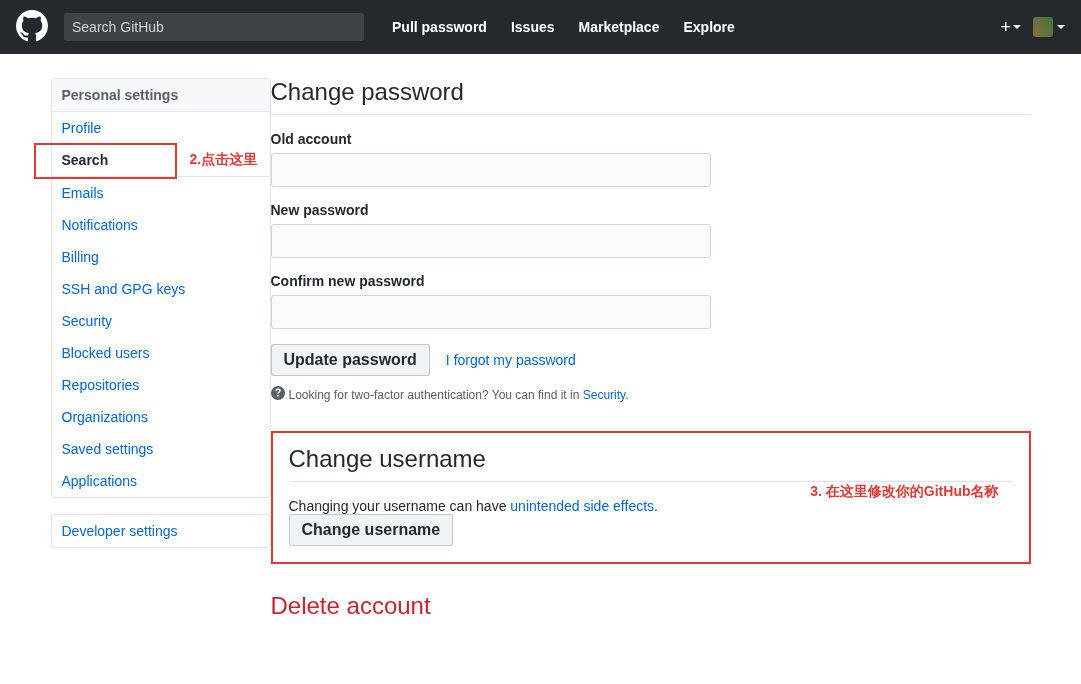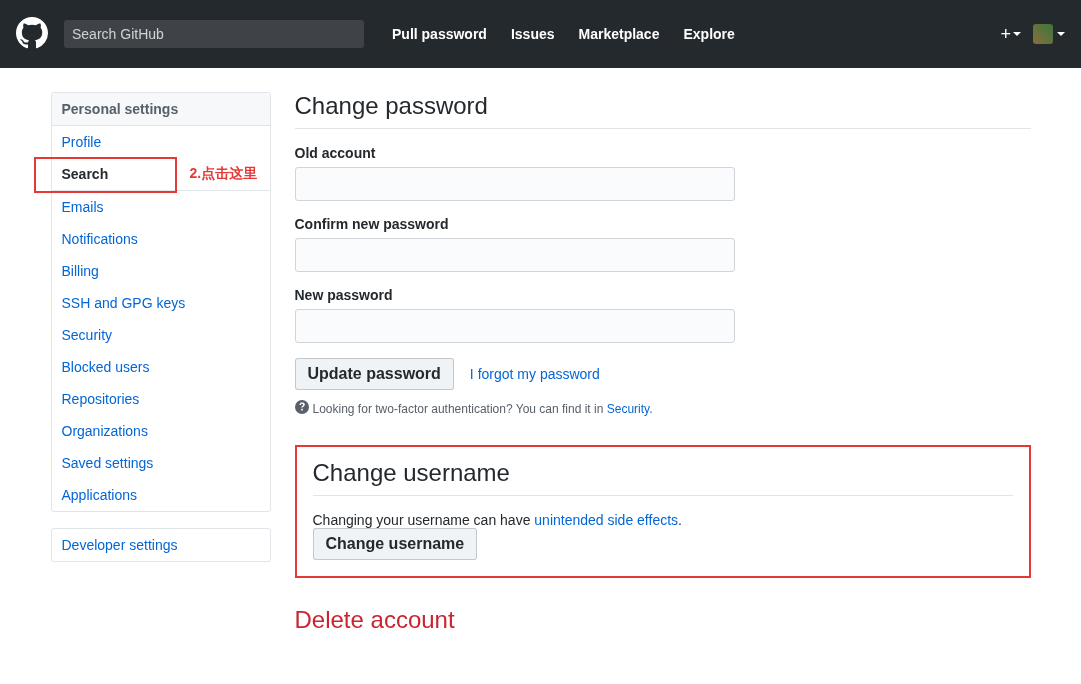--- a/index.html
+++ b/index.html
@@ -1,29 +1,29 @@
 <!DOCTYPE html>
 <html><head>
 <meta charset="utf-8">
 <style>
 * { box-sizing: border-box; margin: 0; padding: 0; }
 body { font-family: -apple-system, BlinkMacSystemFont, "Segoe UI", Helvetica, Arial, sans-serif; font-size: 14px; color: #24292e; background: #fff; }
-.header { background: #24292e; height: 68px; display: flex; align-items: center; padding: 0 16px; }
+.header { background: #24292e; height: 54px; display: flex; align-items: center; padding: 0 16px; }
 .header-left { display: flex; align-items: center; flex: 1; }
 .logo { color: #fff; margin-right: 16px; }
 .search-box { background: hsla(0,0%,100%,.125); border: none; border-radius: 3px; color: #fff; padding: 6px 8px; width: 300px; font-size: 14px; }
 .search-box::placeholder { color: rgba(255,255,255,.75); }
 .nav-links { display: flex; margin-left: 16px; }
 .nav-links a { color: #fff; text-decoration: none; font-weight: 600; padding: 0 12px; font-size: 14px; white-space: nowrap; }
 .header-right { display: flex; align-items: center; gap: 12px; }
 .plus-btn { color: #fff; display: flex; align-items: center; gap: 2px; cursor: pointer; font-size: 18px; }
 .caret { width: 0; height: 0; border: 4px solid transparent; border-top-color: #fff; margin-top: 4px; }
 .avatar { width: 20px; height: 20px; background: linear-gradient(45deg,#8a6d3b,#3c763d); border-radius: 3px; }
 .avatar-wrap { display: flex; align-items: center; gap: 4px; cursor: pointer; }
-.container { max-width: 1012px; margin: 0 auto; padding: 24px 16px; display: flex; gap: 24px; }
+.container { max-width: 1012px; margin: 0 auto; padding: 24px 16px; display: flex; }
 .sidebar { width: 220px; flex-shrink: 0; }
 .menu { list-style: none; border: 1px solid #e1e4e8; border-radius: 3px; margin-bottom: 16px; }
 .menu-header { padding: 8px 10px; background: #f6f8fa; border-bottom: 1px solid #e1e4e8; font-size: 14px; color: #586069; font-weight: 600; }
 .menu-item { display: block; padding: 8px 10px; border-bottom: 1px solid #e1e4e8; color: #0366d6; text-decoration: none; cursor: pointer; }
 .menu-item:last-child { border-bottom: none; }
 .menu-item.active { color: #24292e; font-weight: 600; cursor: default; }
 .annot-box-1 { position: absolute; border: 2px solid #e53935; width: 143px; height: 36px; left: -18px; top: -1px; pointer-events: none; }
 .annot-text-1 { position: absolute; left: 138px; top: 7px; color: #e53935; font-weight: 600; font-size: 14px; white-space: nowrap; }
 .main { flex: 1; }
 .section-title { font-size: 24px; font-weight: 400; padding-bottom: 8px; border-bottom: 1px solid #e1e4e8; margin-bottom: 16px; }
@@ -122,25 +122,25 @@
   </div>
 
   <div class="main">
     <h2 class="section-title">Change password</h2>
 
     <div class="form-group">
       <label>Old account</label>
       <input type="password" class="form-control" style="">
     </div>
     <div class="form-group">
-      <label>Confirm new password</label>
+      <label>New password</label>
       <input type="password" class="form-control" style="">
     </div>
     <div class="form-group">
-      <label>New password</label>
+      <label>Confirm new password</label>
       <input type="password" class="form-control" style="">
     </div>
     <div class="btn-row">
       <button class="btn">Update password</button>
       <a class="link">I forgot my password</a>
     </div>
     <div class="tfa-note">
       <span>
         <svg width="14" height="14" viewBox="0 0 16 16" fill="currentColor">
             <path d="M8 0a8 8 0 100 16A8 8 0 008 0zm.93 12H7.07v-1.86h1.86V12zm1.91-5.77c-.1.23-.22.43-.37.6-.15.17-.31.33-.49.47l-.5.4c-.16.13-.29.27-.39.42-.1.15-.17.33-.2.55H7.11c.02-.37.1-.68.24-.93.14-.25.33-.48.56-.69l.68-.58c.19-.16.34-.33.45-.51.11-.18.17-.4.17-.66 0-.32-.09-.58-.27-.78-.18-.2-.45-.3-.81-.3-.23 0-.43.05-.6.14-.17.09-.31.21-.42.36-.11.15-.19.32-.24.5-.05.18-.08.37-.08.56H5.07c0-.45.08-.86.23-1.23.15-.37.37-.69.65-.96.28-.27.62-.48 1.01-.63.39-.15.83-.22 1.31-.22.41 0 .79.05 1.14.16.35.11.65.27.91.48.26.21.46.47.61.78.15.31.22.67.22 1.08 0 .33-.05.61-.15.84z"></path>
@@ -150,17 +150,18 @@
         <span>Looking for two-factor authentication? You can find it in </span><a class="link">Security</a><span>.</span>
       </span>
     </div>
 
     <div class="username-box">
       <h2 class="section-title">Change username</h2>
       <p class="username-desc">
         <span>Changing your username can have </span><a class="link">unintended side effects</a><span>.</span>
       </p>
       <button class="btn">Change username</button>
+      <div class="annot-text-3">3. 在这里修改你的GitHub名称</div>
     </div>
 
     <h2 class="delete-title">Delete account</h2>
   </div>
 </div>
 
 </body></html>

